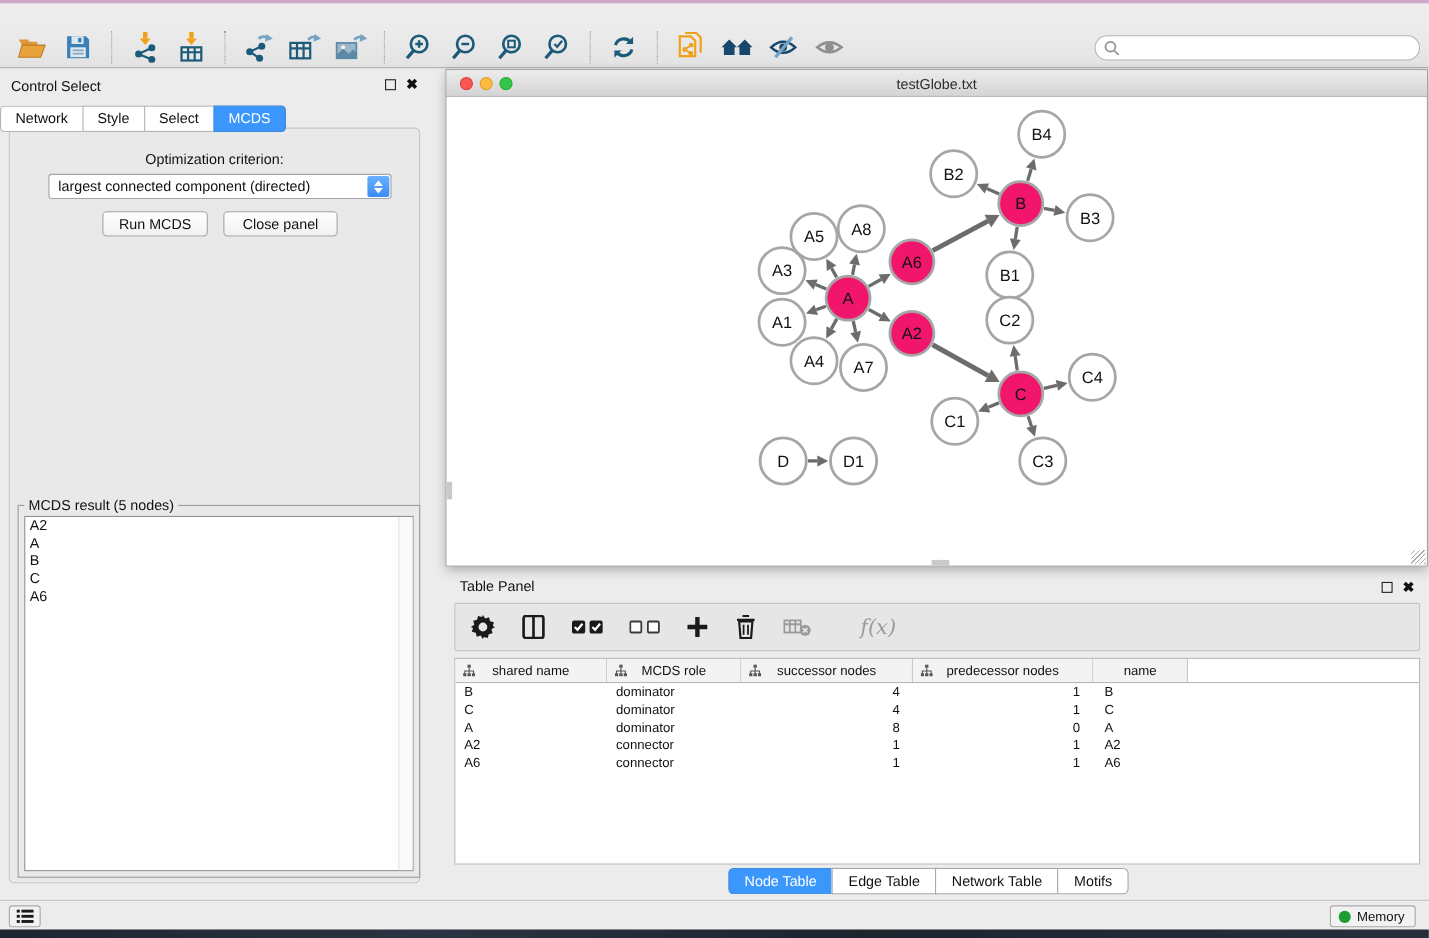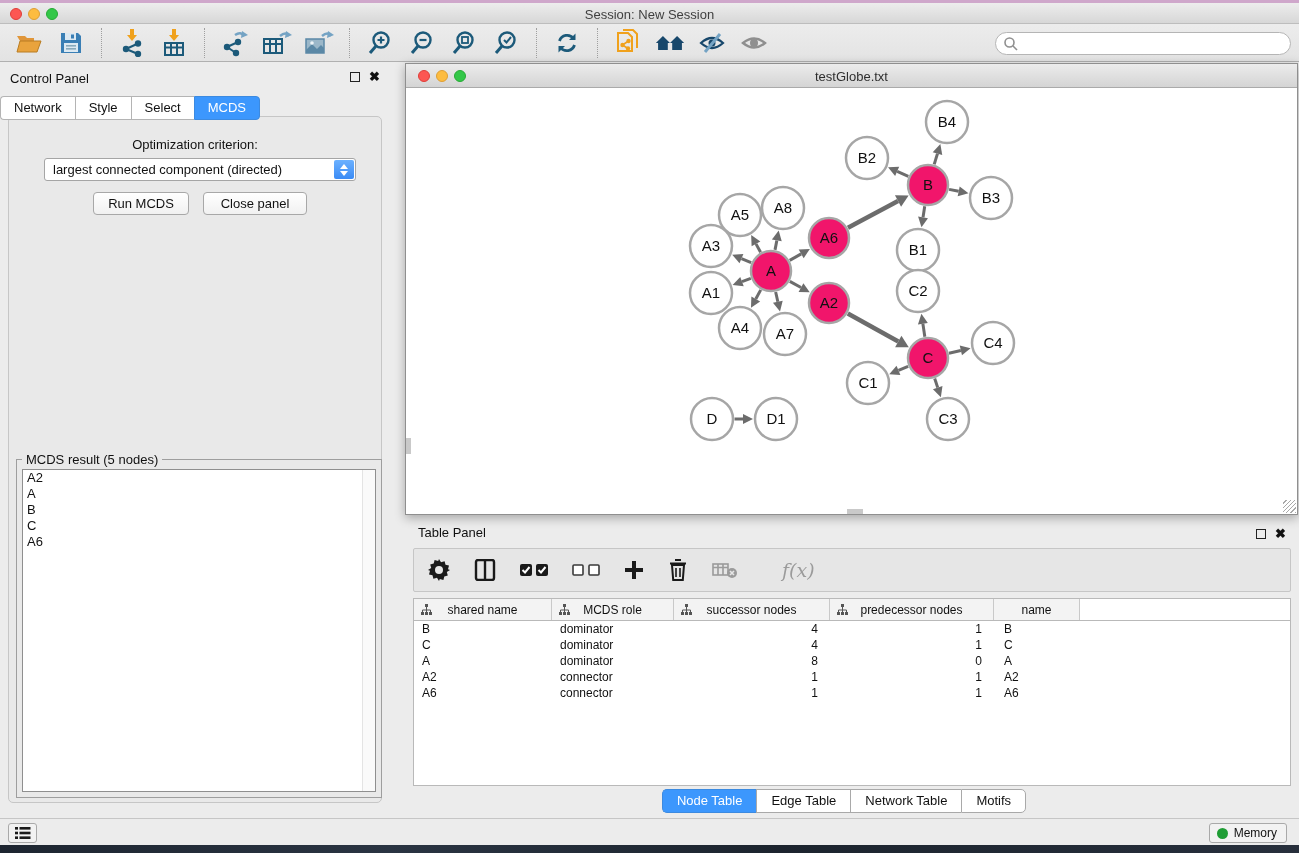--- a/index.html
+++ b/index.html
@@ -103,26 +103,20 @@
   #memory-dot { width:11px; height:11px; border-radius:50%; background:#1f9d35; margin-right:6px; }
   #bottom-strip { position:absolute; left:0; top:845px; width:100%; height:8px;
     background:linear-gradient(90deg,#1d2530,#2a3442 30%,#1c242e 60%,#272f3c); }
 </style>
 </head>
 <body>
 
 <div id="screen">
   <div id="top-strip"></div>
 
-  <div id="titlebar">
-    <span class="tl red" style="left:10px"></span>
-    <span class="tl yellow" style="left:28px"></span>
-    <span class="tl green" style="left:46px"></span>
-    <div id="window-title">Session: New Session</div>
-  </div>
 
   <div id="toolbar">
     <span class="tb-icon">
       <svg width="28" height="24" viewBox="0 0 28 24">
           <path d="M2 5 h8 l2 2 h7 v3 H5 z" fill="#e0963a"></path>
           <path d="M5 10 h21 l-4 11 H2 z" fill="#e9a33d" stroke="#b97d22" stroke-width="1"></path>
         </svg>
     </span>
     <span class="tb-icon">
       <svg width="24" height="24" viewBox="0 0 24 24">
@@ -256,21 +250,21 @@
     <span id="search-wrap">
       <input id="search-input" type="text" placeholder="" style="">
       <svg id="search-icon" width="15" height="15" viewBox="0 0 15 15">
           <circle cx="6.5" cy="6.5" r="4.5" stroke="#8f8f8f" stroke-width="1.6" fill="none"></circle>
           <path d="M10 10 L14 14" stroke="#8f8f8f" stroke-width="1.6"></path>
         </svg>
     </span>
   </div>
 
   <div id="control-panel">
-    <div id="cp-title">Control Panel</div>
+    <div id="cp-title">Control Select</div>
     <span id="cp-float" class="panel-float"></span>
     <span id="cp-close" class="panel-close">✖</span>
     <div id="cp-tabs">
         <span class="tab">Network</span>
         <span class="tab">Style</span>
         <span class="tab">Select</span>
         <span class="tab active">MCDS</span>
       </div>
     <div id="cp-content">
       <div id="dropdown">

